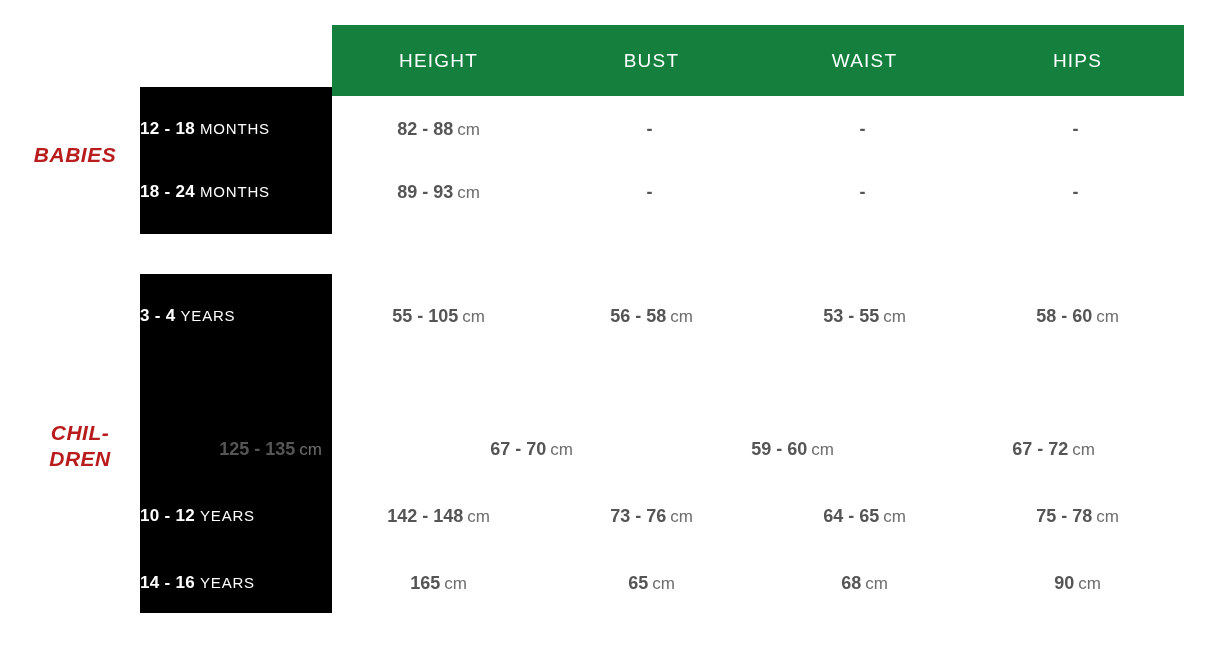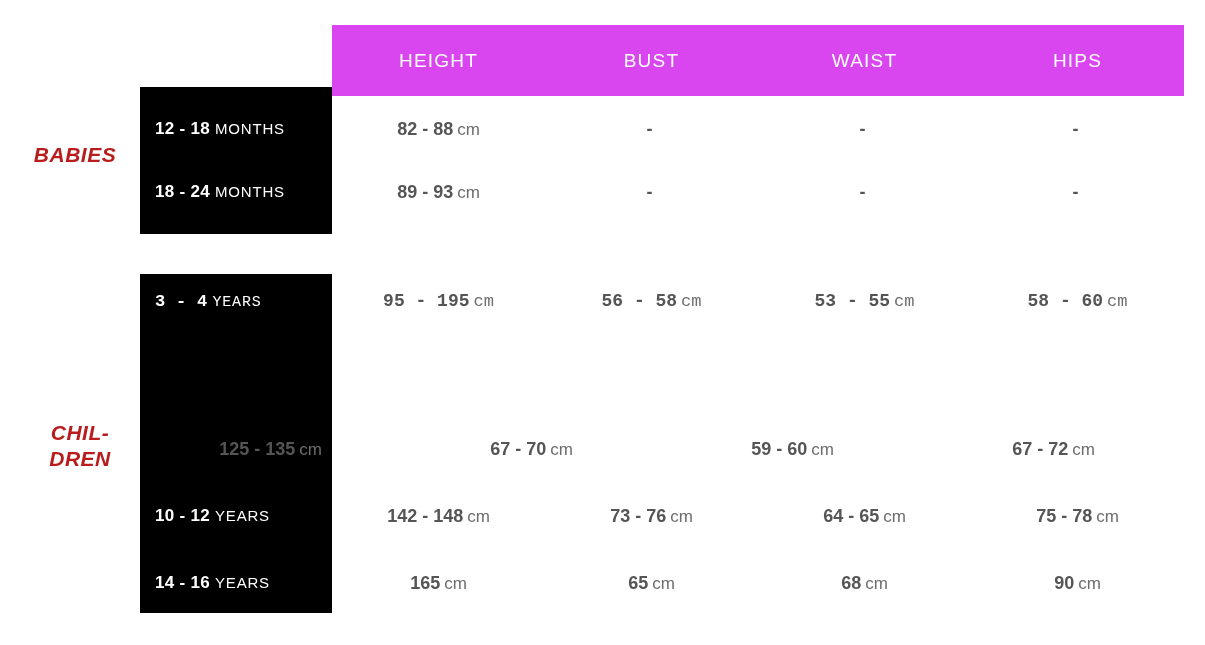--- a/index.html
+++ b/index.html
@@ -23,21 +23,21 @@
     height: 645px;
   }
 
   
   .header-bar {
     position: absolute;
     left: 332px;
     top: 25px;
     width: 852px;
     height: 71px;
-    background: #d946ef;
+    background: #15803d;
   }
   .header-cells {
     display: flex;
     width: 100%;
     height: 100%;
     align-items: center;
   }
   .header-cell {
     flex: 1 1 0;
     text-align: center;
@@ -91,21 +91,20 @@
   .row {
     position: absolute;
     left: 140px;
     width: 1044px;
     display: flex;
     align-items: center;
   }
   .row .size-cell {
     width: 192px;
     box-sizing: border-box;
-    padding-left: 15px;
     color: #ffffff;
     white-space: nowrap;
   }
   .size-num {
     font-weight: bold;
     font-size: 17px;
     letter-spacing: 0.3px;
   }
   .size-unit {
     font-size: 15px;
@@ -127,21 +126,21 @@
     font-size: 17px;
     color: #6d6d6d;
     margin-left: 4px;
     font-weight: normal;
     margin-top: 39px;
   }
 
   
   #row-b0 { top: 102px; height: 54px; }
   #row-b1 { top: 165px; height: 54px; }
-  #row-c0 { top: 274px; height: 54px; font-family: Liberation Mono, monospace; }
+  #row-c0 { top: 289px; height: 54px; }
   #row-c1 { top: 356px; height: 54px; }
   #row-c2 { top: 422px; height: 54px; }
   #row-c3 { top: 489px; height: 54px; }
   #row-c4 { top: 556px; height: 54px; }
 </style>
 </head>
 <body>
 
 <div class="chart">
 
@@ -197,21 +196,21 @@
     <div class="measure-cell">
       <span class="val">-</span><span class="unit"></span>
     </div>
   </div>
 
   <div class="row" id="row-c0">
     <div class="size-cell">
       <span class="size-num">3 - 4</span><span class="size-unit">YEARS</span>
     </div>
     <div class="measure-cell">
-      <span class="val">95 - 195</span><span class="unit">cm</span>
+      <span class="val">55 - 105</span><span class="unit">cm</span>
     </div>
     <div class="measure-cell">
       <span class="val">56 - 58</span><span class="unit">cm</span>
     </div>
     <div class="measure-cell">
       <span class="val">53 - 55</span><span class="unit">cm</span>
     </div>
     <div class="measure-cell">
       <span class="val">58 - 60</span><span class="unit">cm</span>
     </div>

